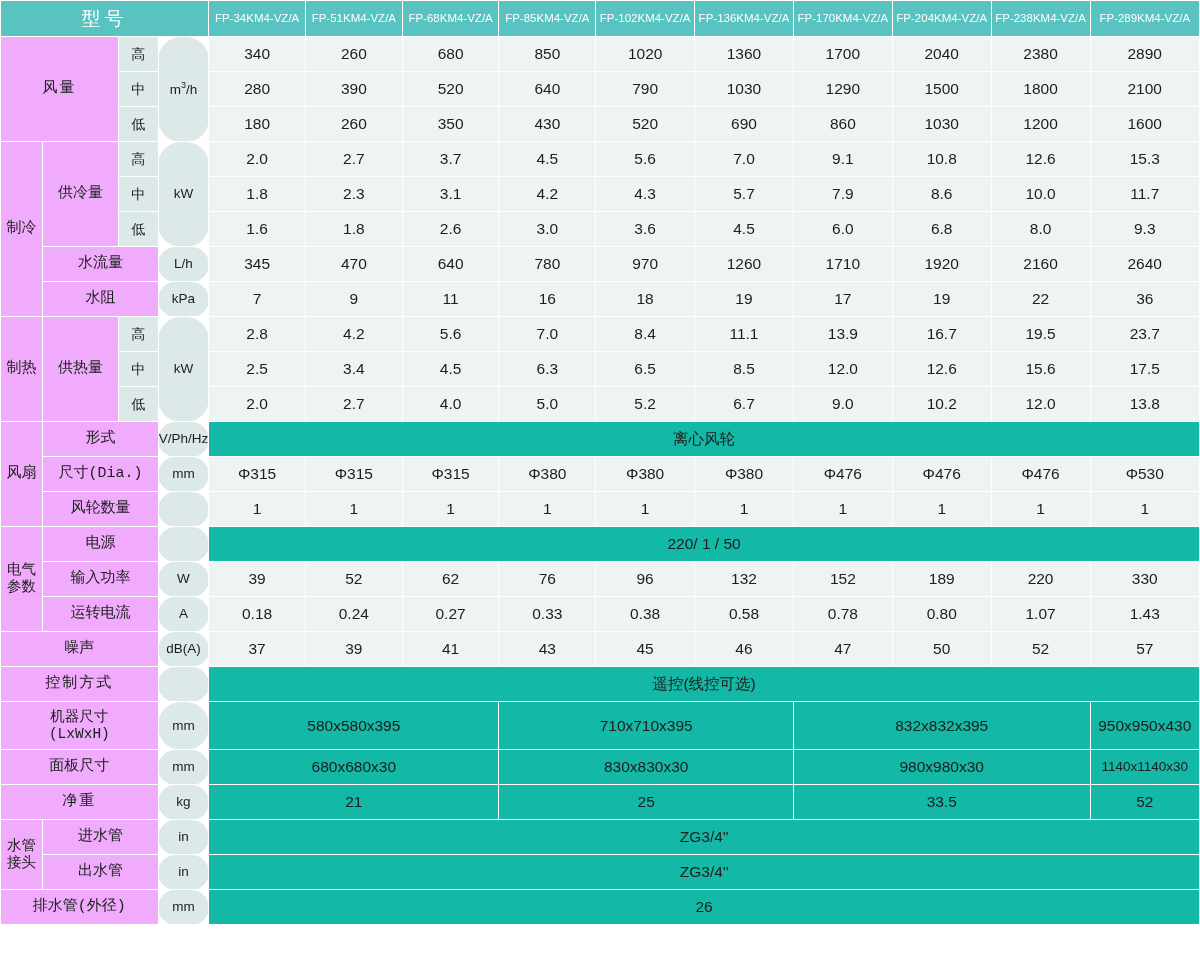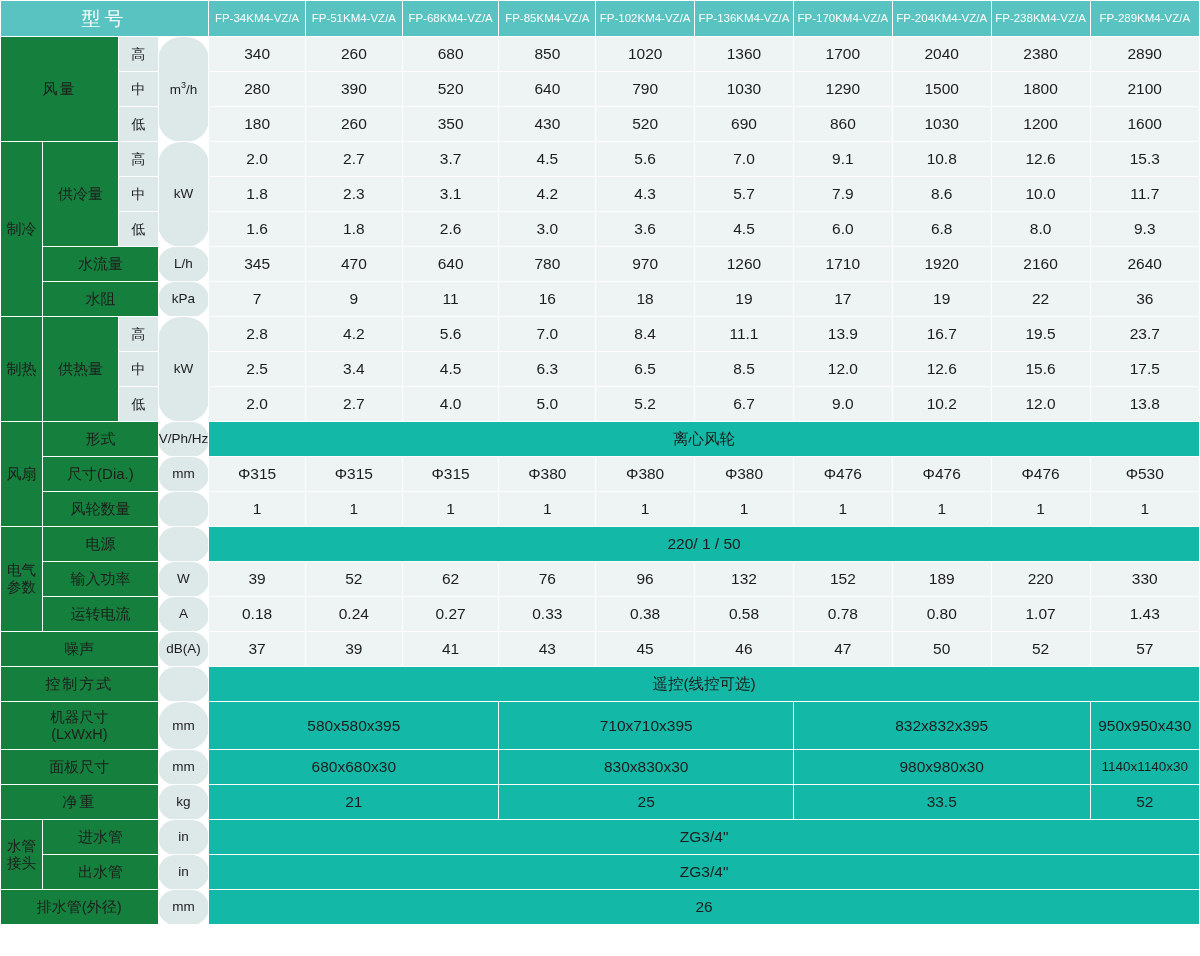--- a/index.html
+++ b/index.html
@@ -39,23 +39,24 @@
     letter-spacing: 4px;
     font-weight: bold;
   }
   th.model-col {
     font-size: 11.5px;
     letter-spacing: 0px;
     white-space: nowrap;
   }
   
   td.lbl {
-    background: #15803d;
+    background: #f0abfc;
     font-size: 15px;
     color: #1d1d1d;
+    font-family: Liberation Mono, monospace;
   }
   td.lbl-wide { letter-spacing: 2px; }
   td.unit {
     background: #dde8e8;
     font-size: 13.5px;
     border-radius: 23px;
   }
   td.sub {
     background: #dde8e8;
     font-size: 14px;

